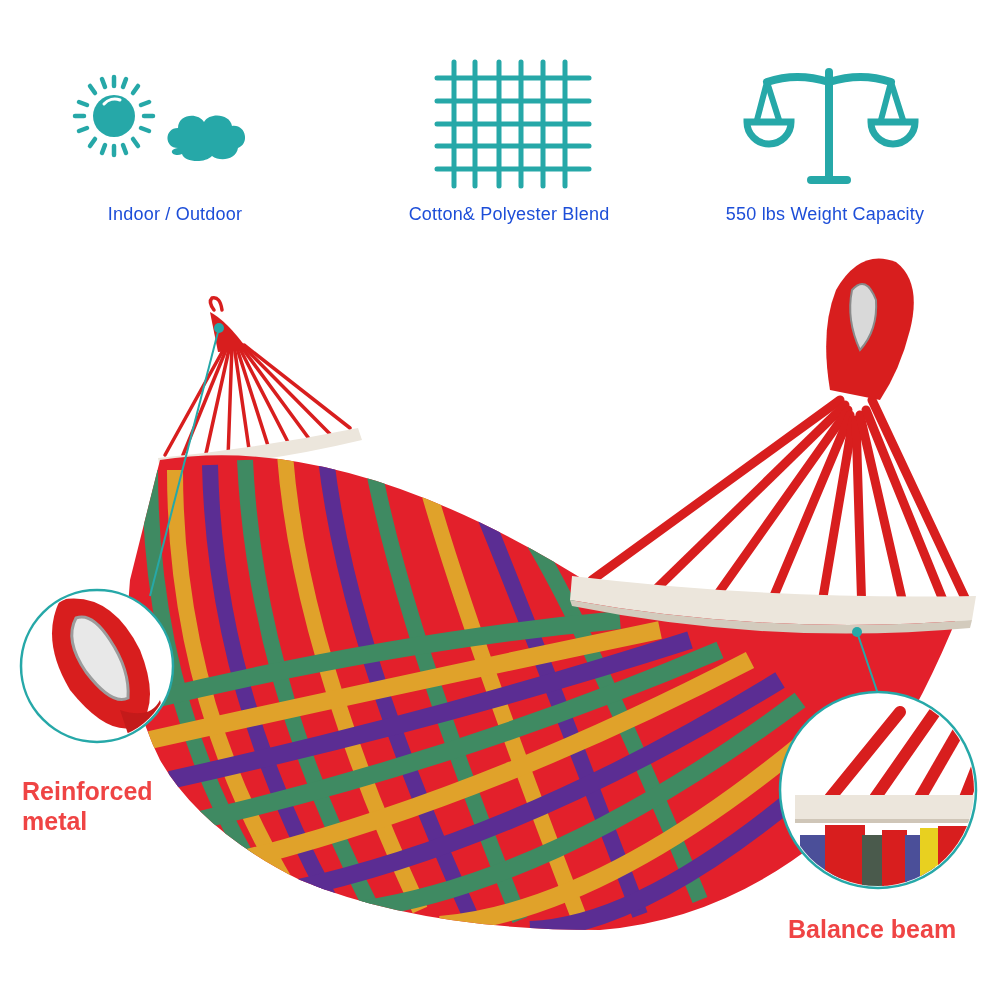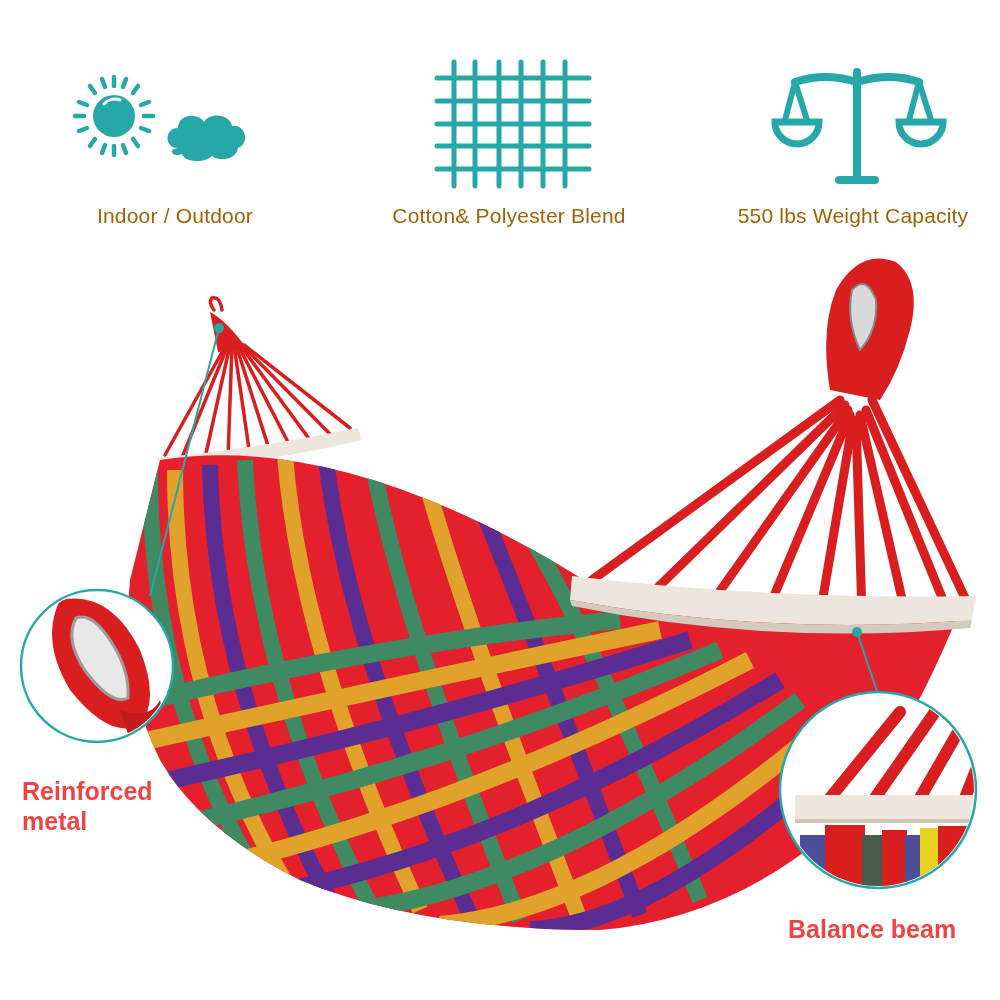--- a/index.html
+++ b/index.html
@@ -1,18 +1,18 @@
 <!DOCTYPE html>
 <html><head>
 <meta charset="utf-8">
 <style>
   html, body { margin:0; padding:0; background:#ffffff; }
   body { width:1000px; height:1000px; position:relative; overflow:hidden; font-family:"Liberation Sans", sans-serif; }
   .feature { position:absolute; top:0; text-align:center; }
-  .feature .caption { position:absolute; left:0; right:0; top:204px; font-size:21px; color:#a16207; letter-spacing:0.2px; white-space:nowrap; }
+  .feature .caption { position:absolute; left:0; right:0; top:204px; font-size:18px; color:#1d4ed8; letter-spacing:0.2px; white-space:nowrap; }
   .callout-label { position:absolute; color:#ef4444; font-weight:bold; font-size:25px; line-height:30px; }
   svg { position:absolute; left:0; top:0; }
 </style>
 </head>
 <body>
 
 <div class="feature" style="left:60px; width:230px; height:240px;">
   <svg width="230" height="200" viewBox="0 0 230 200">
     <g fill="#26a8a8" stroke="#26a8a8">
       <circle cx="54" cy="116" r="21" stroke="none"></circle>
@@ -53,21 +53,21 @@
       <line x1="68" y1="78" x2="220" y2="78"></line>
       <line x1="68" y1="101" x2="220" y2="101"></line>
       <line x1="68" y1="124" x2="220" y2="124"></line>
       <line x1="68" y1="146" x2="220" y2="146"></line>
       <line x1="68" y1="169" x2="220" y2="169"></line>
     </g>
   </svg>
   <div class="caption">Cotton&amp; Polyester Blend</div>
 </div>
 
-<div class="feature" style="left:713px; width:280px; height:240px;">
+<div class="feature" style="left:685px; width:280px; height:240px;">
   <svg width="280" height="200" viewBox="0 0 280 200">
     <g stroke="#26a8a8" fill="none" stroke-linecap="round" stroke-linejoin="round">
       <line x1="144" y1="72" x2="144" y2="176" stroke-width="8"></line>
       <line x1="126" y1="180" x2="162" y2="180" stroke-width="8"></line>
       <path d="M82 82 Q112 72 144 82 Q176 72 206 82" stroke-width="8"></path>
       <line x1="82" y1="82" x2="72" y2="120" stroke-width="6"></line>
       <line x1="82" y1="82" x2="94" y2="120" stroke-width="6"></line>
       <line x1="206" y1="82" x2="196" y2="120" stroke-width="6"></line>
       <line x1="206" y1="82" x2="218" y2="120" stroke-width="6"></line>
     </g>

